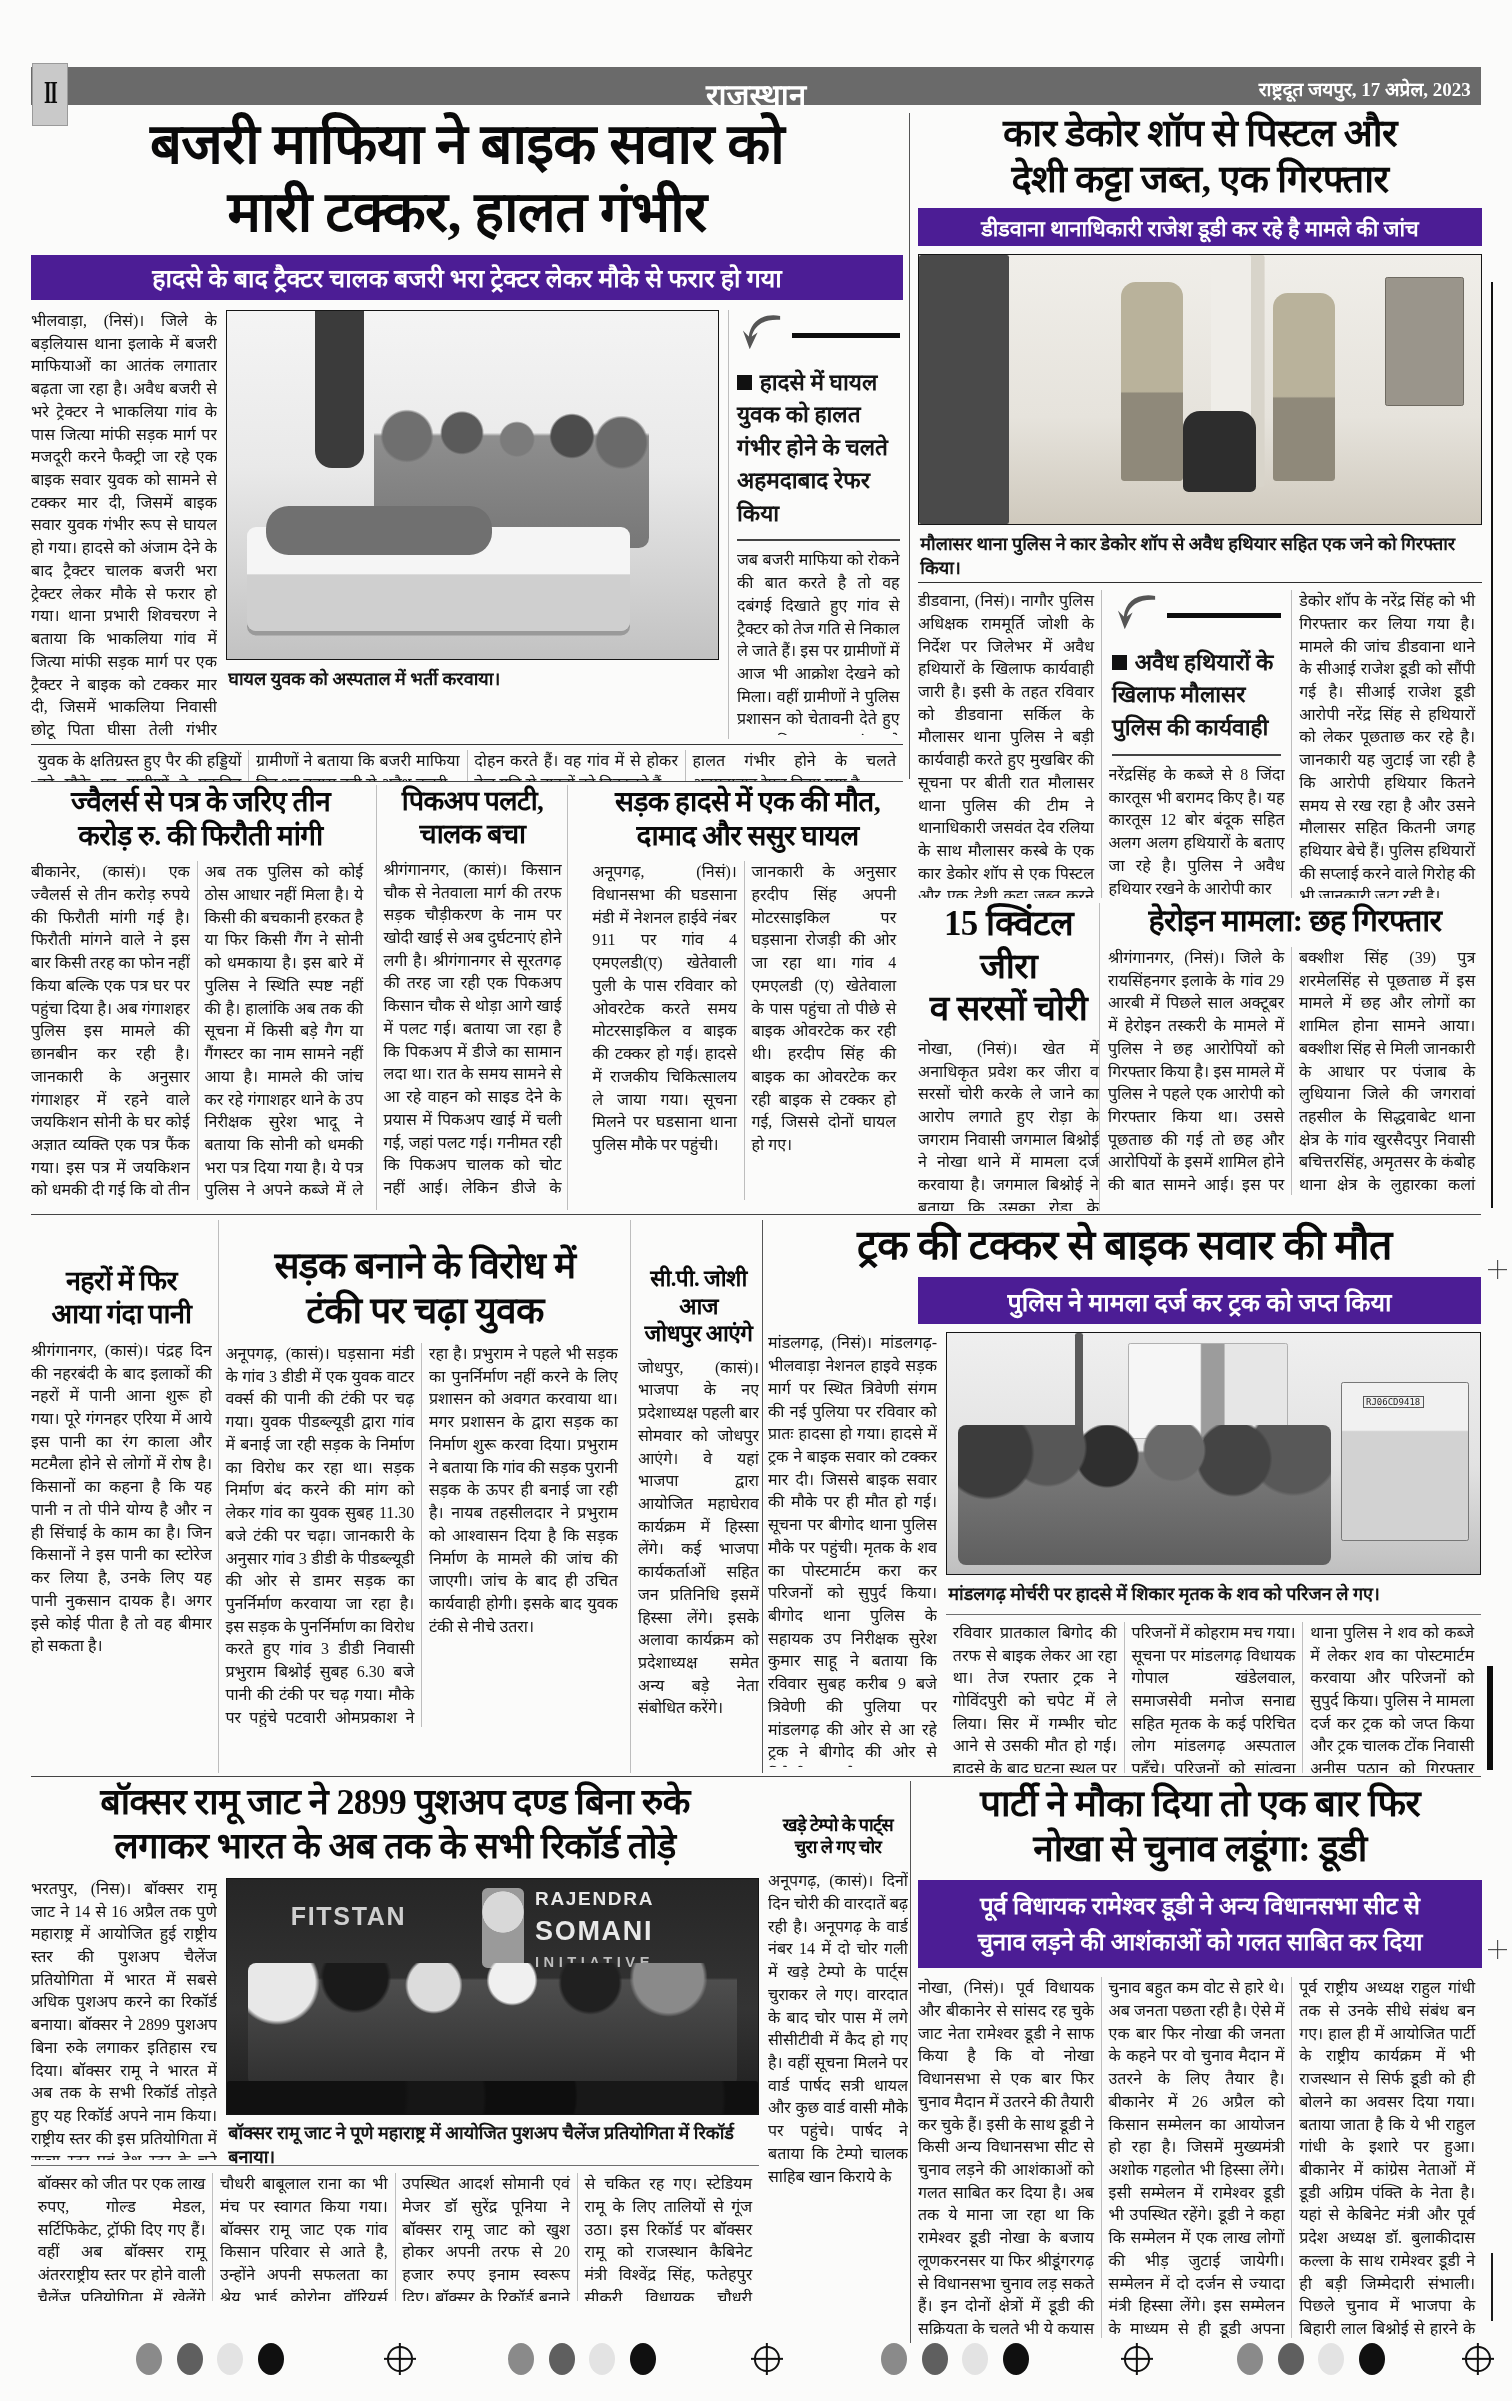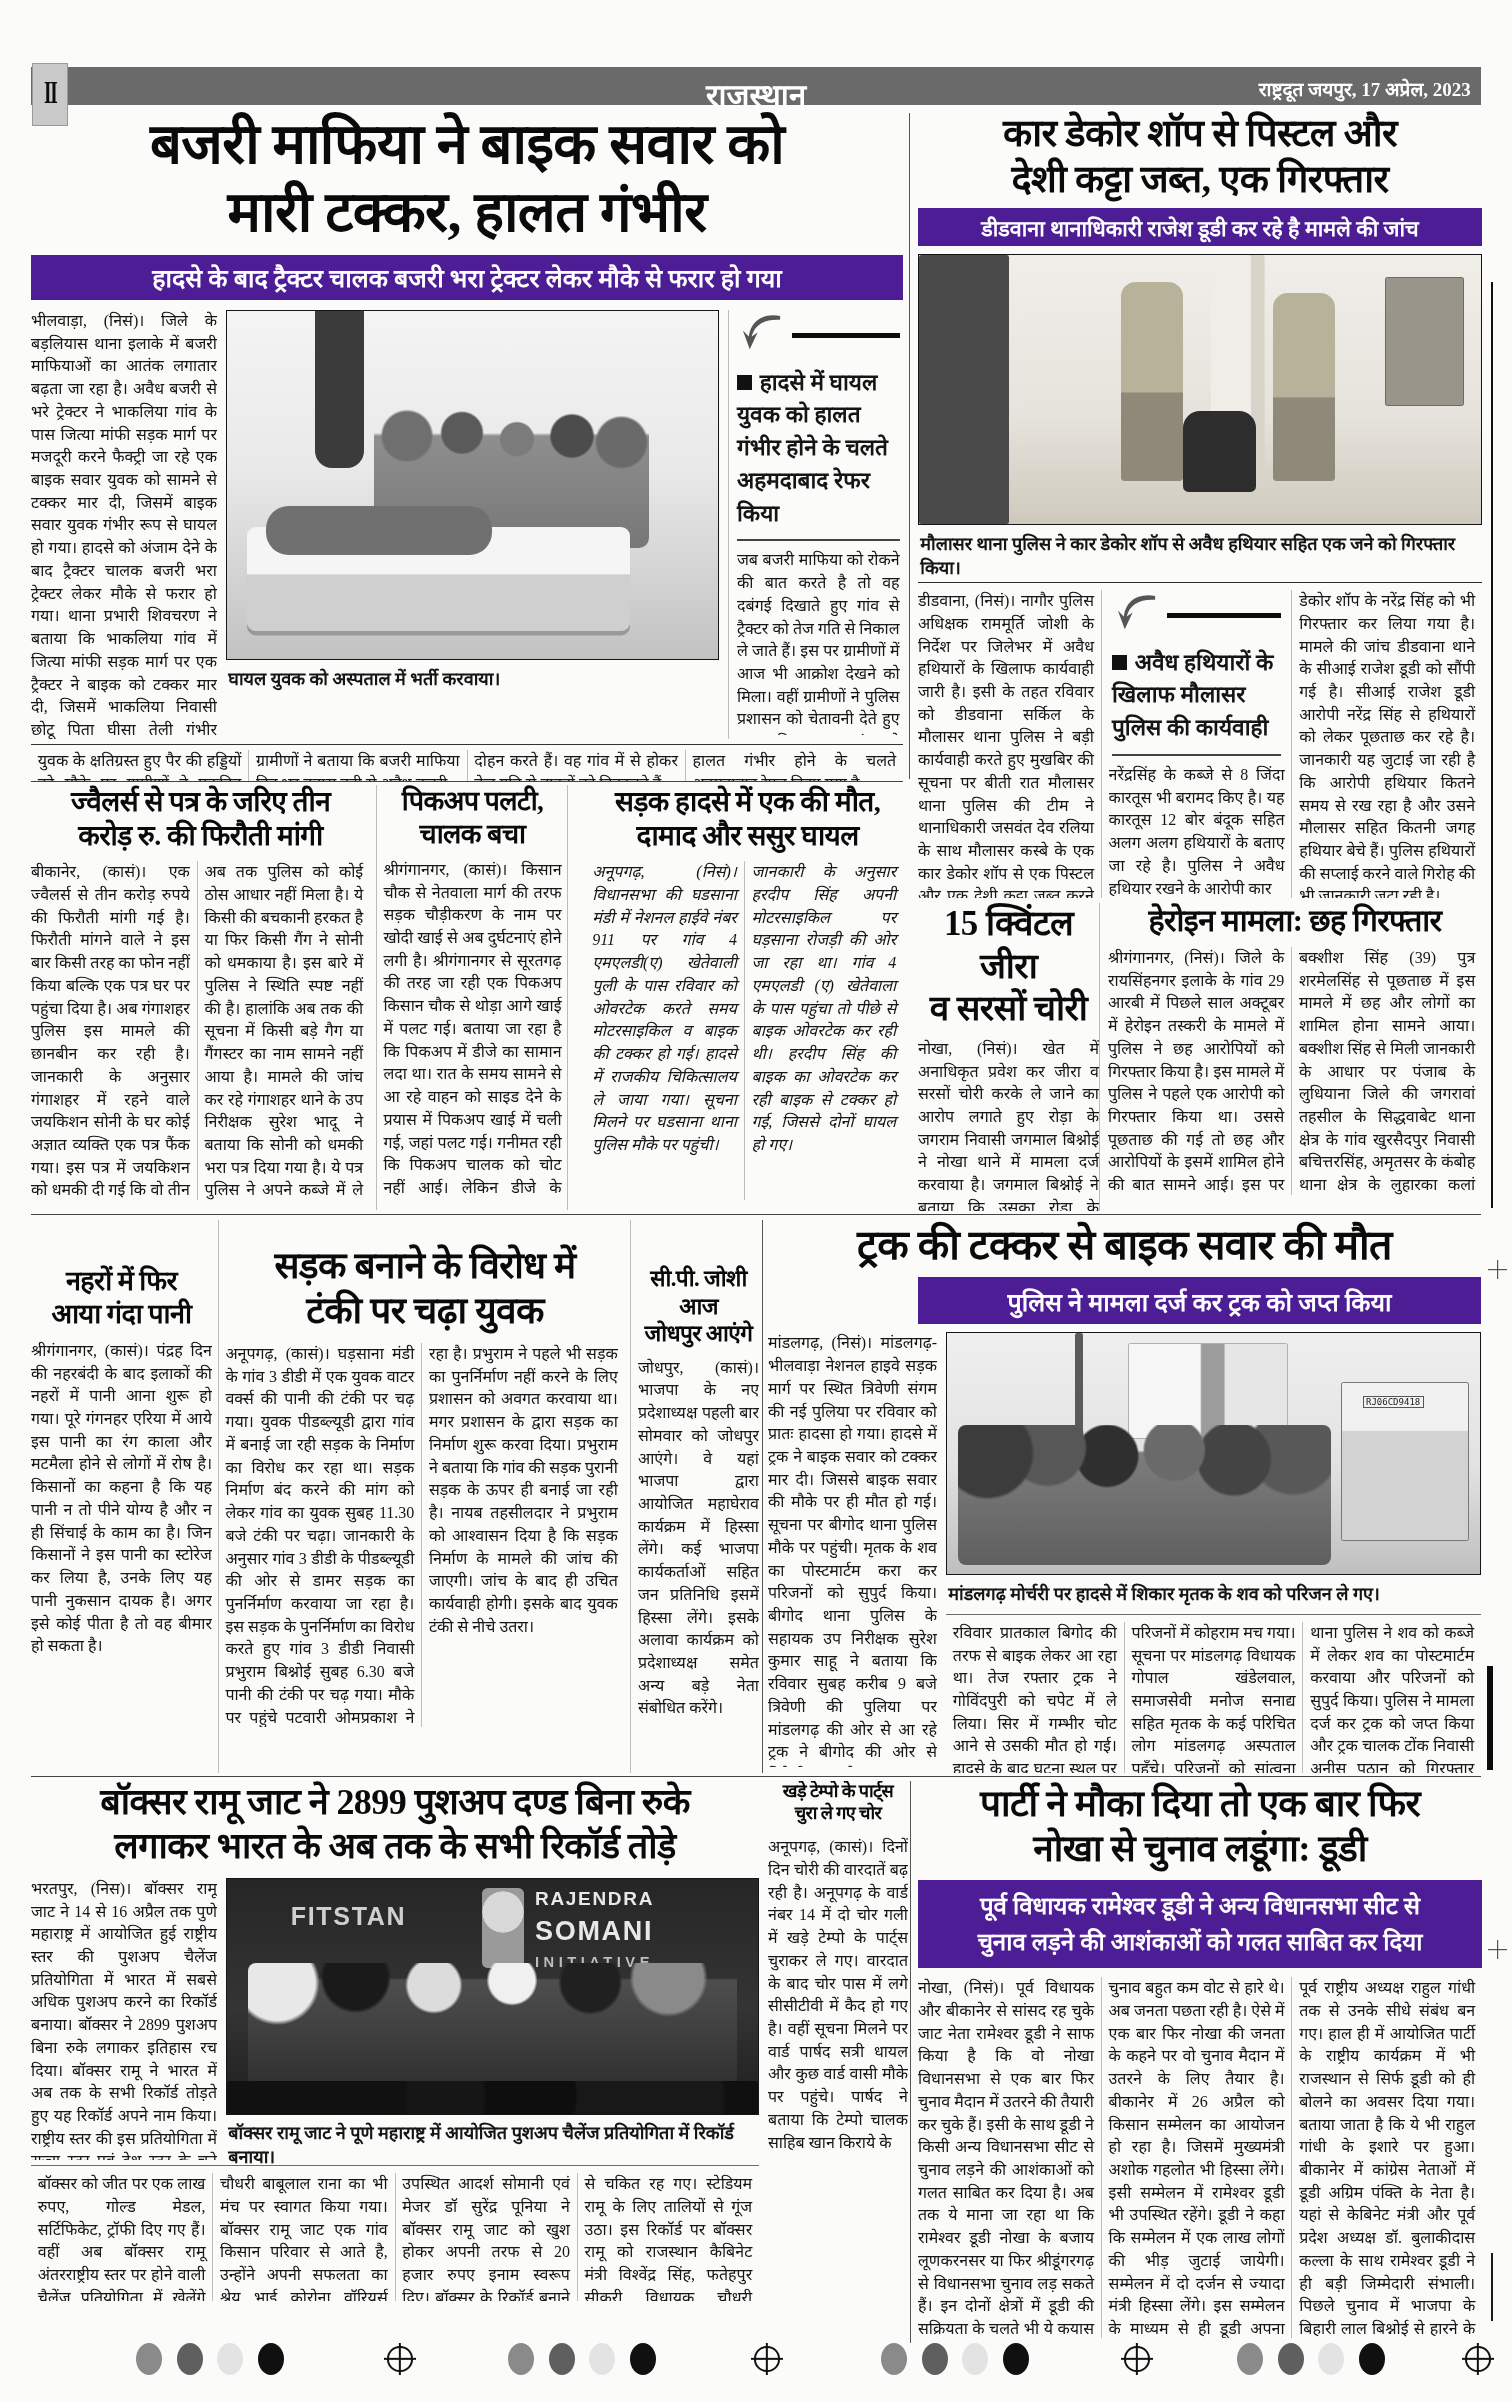--- a/index.html
+++ b/index.html
@@ -240,21 +240,21 @@
         <div>पिकअप पलटी,</div>
         <div>चालक बचा</div>
       </div>
       <div class="bodytext" style="margin-top:8px;height:339px;">श्रीगंगानगर, (कासं)। किसान चौक से नेतवाला मार्ग की तरफ सड़क चौड़ीकरण के नाम पर खोदी खाई से अब दुर्घटनाएं होने लगी है। श्रीगंगानगर से सूरतगढ़ की तरह जा रही एक पिकअप किसान चौक से थोड़ा आगे खाई में पलट गई। बताया जा रहा है कि पिकअप में डीजे का सामान लदा था। रात के समय सामने से आ रहे वाहन को साइड देने के प्रयास में पिकअप खाई में चली गई, जहां पलट गई। गनीमत रही कि पिकअप चालक को चोट नहीं आई। लेकिन डीजे के सामान को नुकसान हुआ है। दोपहर तक पिकअप खाई में ही पलटी रही। बताया जा रहा है कि यहां सड़क को दोनों तरफ से खोदकर छोड़ा हुआ है। रात के समय वाहन चालकों को अधिक परेशानी का सामना करना पड़ रहा है।</div>
     </div>
     <div id="racc-col">
       <div class="hl">
         <div>सड़क हादसे में एक की मौत,</div>
         <div>दामाद और ससुर घायल</div>
       </div>
-      <div class="cols" style="margin-top:8px;height:339px;font-style:italic;">
+      <div class="cols" style="margin-top:8px;height:339px;">
         <div class="bodytext">अनूपगढ़, (निसं)। विधानसभा की घडसाना मंडी में नेशनल हाईवे नंबर 911 पर गांव 4 एमएलडी(ए) खेतेवाली पुली के पास रविवार को ओवरटेक करते समय मोटरसाइकिल व बाइक की टक्कर हो गई। हादसे में राजकीय चिकित्सालय ले जाया गया। सूचना मिलने पर घडसाना थाना पुलिस मौके पर पहुंची।</div>
         <div class="bodytext">जानकारी के अनुसार हरदीप सिंह अपनी मोटरसाइकिल पर घड़साना रोजड़ी की ओर जा रहा था। गांव 4 एमएलडी (ए) खेतेवाला के पास पहुंचा तो पीछे से बाइक ओवरटेक कर रही थी। हरदीप सिंह की बाइक का ओवरटेक कर रही बाइक से टक्कर हो गई, जिससे दोनों घायल हो गए।</div>
       </div>
     </div>
   </div>
 
   <div class="sec" id="sec-band3l">
     <div id="canal-col">
       <div class="hl" style="margin-top:45px;">
         <div>नहरों में फिर</div>
@@ -326,21 +326,21 @@
     </div>
     <div id="boxer-bottom">
       <div class="bodytext">बॉक्सर को जीत पर एक लाख रुपए, गोल्ड मेडल, सर्टिफिकेट, ट्रॉफी दिए गए हैं। वहीं अब बॉक्सर रामू अंतरराष्ट्रीय स्तर पर होने वाली चैलेंज प्रतियोगिता में खेलेंगे जो कि अमेरिका में होना संभावित है। साथ ही उनके पिता</div>
       <div class="bodytext">चौधरी बाबूलाल राना का भी मंच पर स्वागत किया गया। बॉक्सर रामू जाट एक गांव किसान परिवार से आते है, उन्होंने अपनी सफलता का श्रेय भाई कोरोना वॉरियर्स ऋषि जाट को दिया। उन्होंने कहा वहीं मेरे गुरु कोच मार्गदर्शक है। वहीं स्टेडियम में</div>
       <div class="bodytext">उपस्थित आदर्श सोमानी एवं मेजर डॉ सुरेंद्र पूनिया ने बॉक्सर रामू जाट को खुश होकर अपनी तरफ से 20 हजार रुपए इनाम स्वरूप दिए। बॉक्सर के रिकॉर्ड बनाने पर वहां स्टेडियम में उपस्थित सभी खिलाड़ी एवं अन्य खेल अधिकारी रामू की शानदार परफॉर्मेंस</div>
       <div class="bodytext">से चकित रह गए। स्टेडियम रामू के लिए तालियों से गूंज उठा। इस रिकॉर्ड पर बॉक्सर रामू को राजस्थान कैबिनेट मंत्री विश्वेंद्र सिंह, फतेहपुर सीकरी विधायक चौधरी बाबूलाल आदि ने बधाई दी और बॉक्सर रामू के गांव में खुशी का माहौल छाया हुआ है।</div>
     </div>
   </div>
 
   <div class="sec" id="sec-tempo">
-    <div class="hl" style="">
+    <div class="hl" style="margin-top:34px;">
       <div>खड़े टेम्पो के पार्ट्स</div>
       <div>चुरा ले गए चोर</div>
     </div>
     <div class="bodytext" style="margin-top:11.3px;height:452px;">अनूपगढ़, (कासं)। दिनों दिन चोरी की वारदातें बढ़ रही है। अनूपगढ़ के वार्ड नंबर 14 में दो चोर गली में खड़े टेम्पो के पार्ट्स चुराकर ले गए। वारदात के बाद चोर पास में लगे सीसीटीवी में कैद हो गए है। वहीं सूचना मिलने पर वार्ड पार्षद सत्री धायल और कुछ वार्ड वासी मौके पर पहुंचे। पार्षद ने बताया कि टेम्पो चालक साहिब खान किराये के</div>
   </div>
 
   <div class="sec" id="sec-dudi">
     <div class="hl">
       <div>पार्टी ने मौका दिया तो एक बार फिर</div>
       <div>नोखा से चुनाव लडूंगा: डूडी</div>

